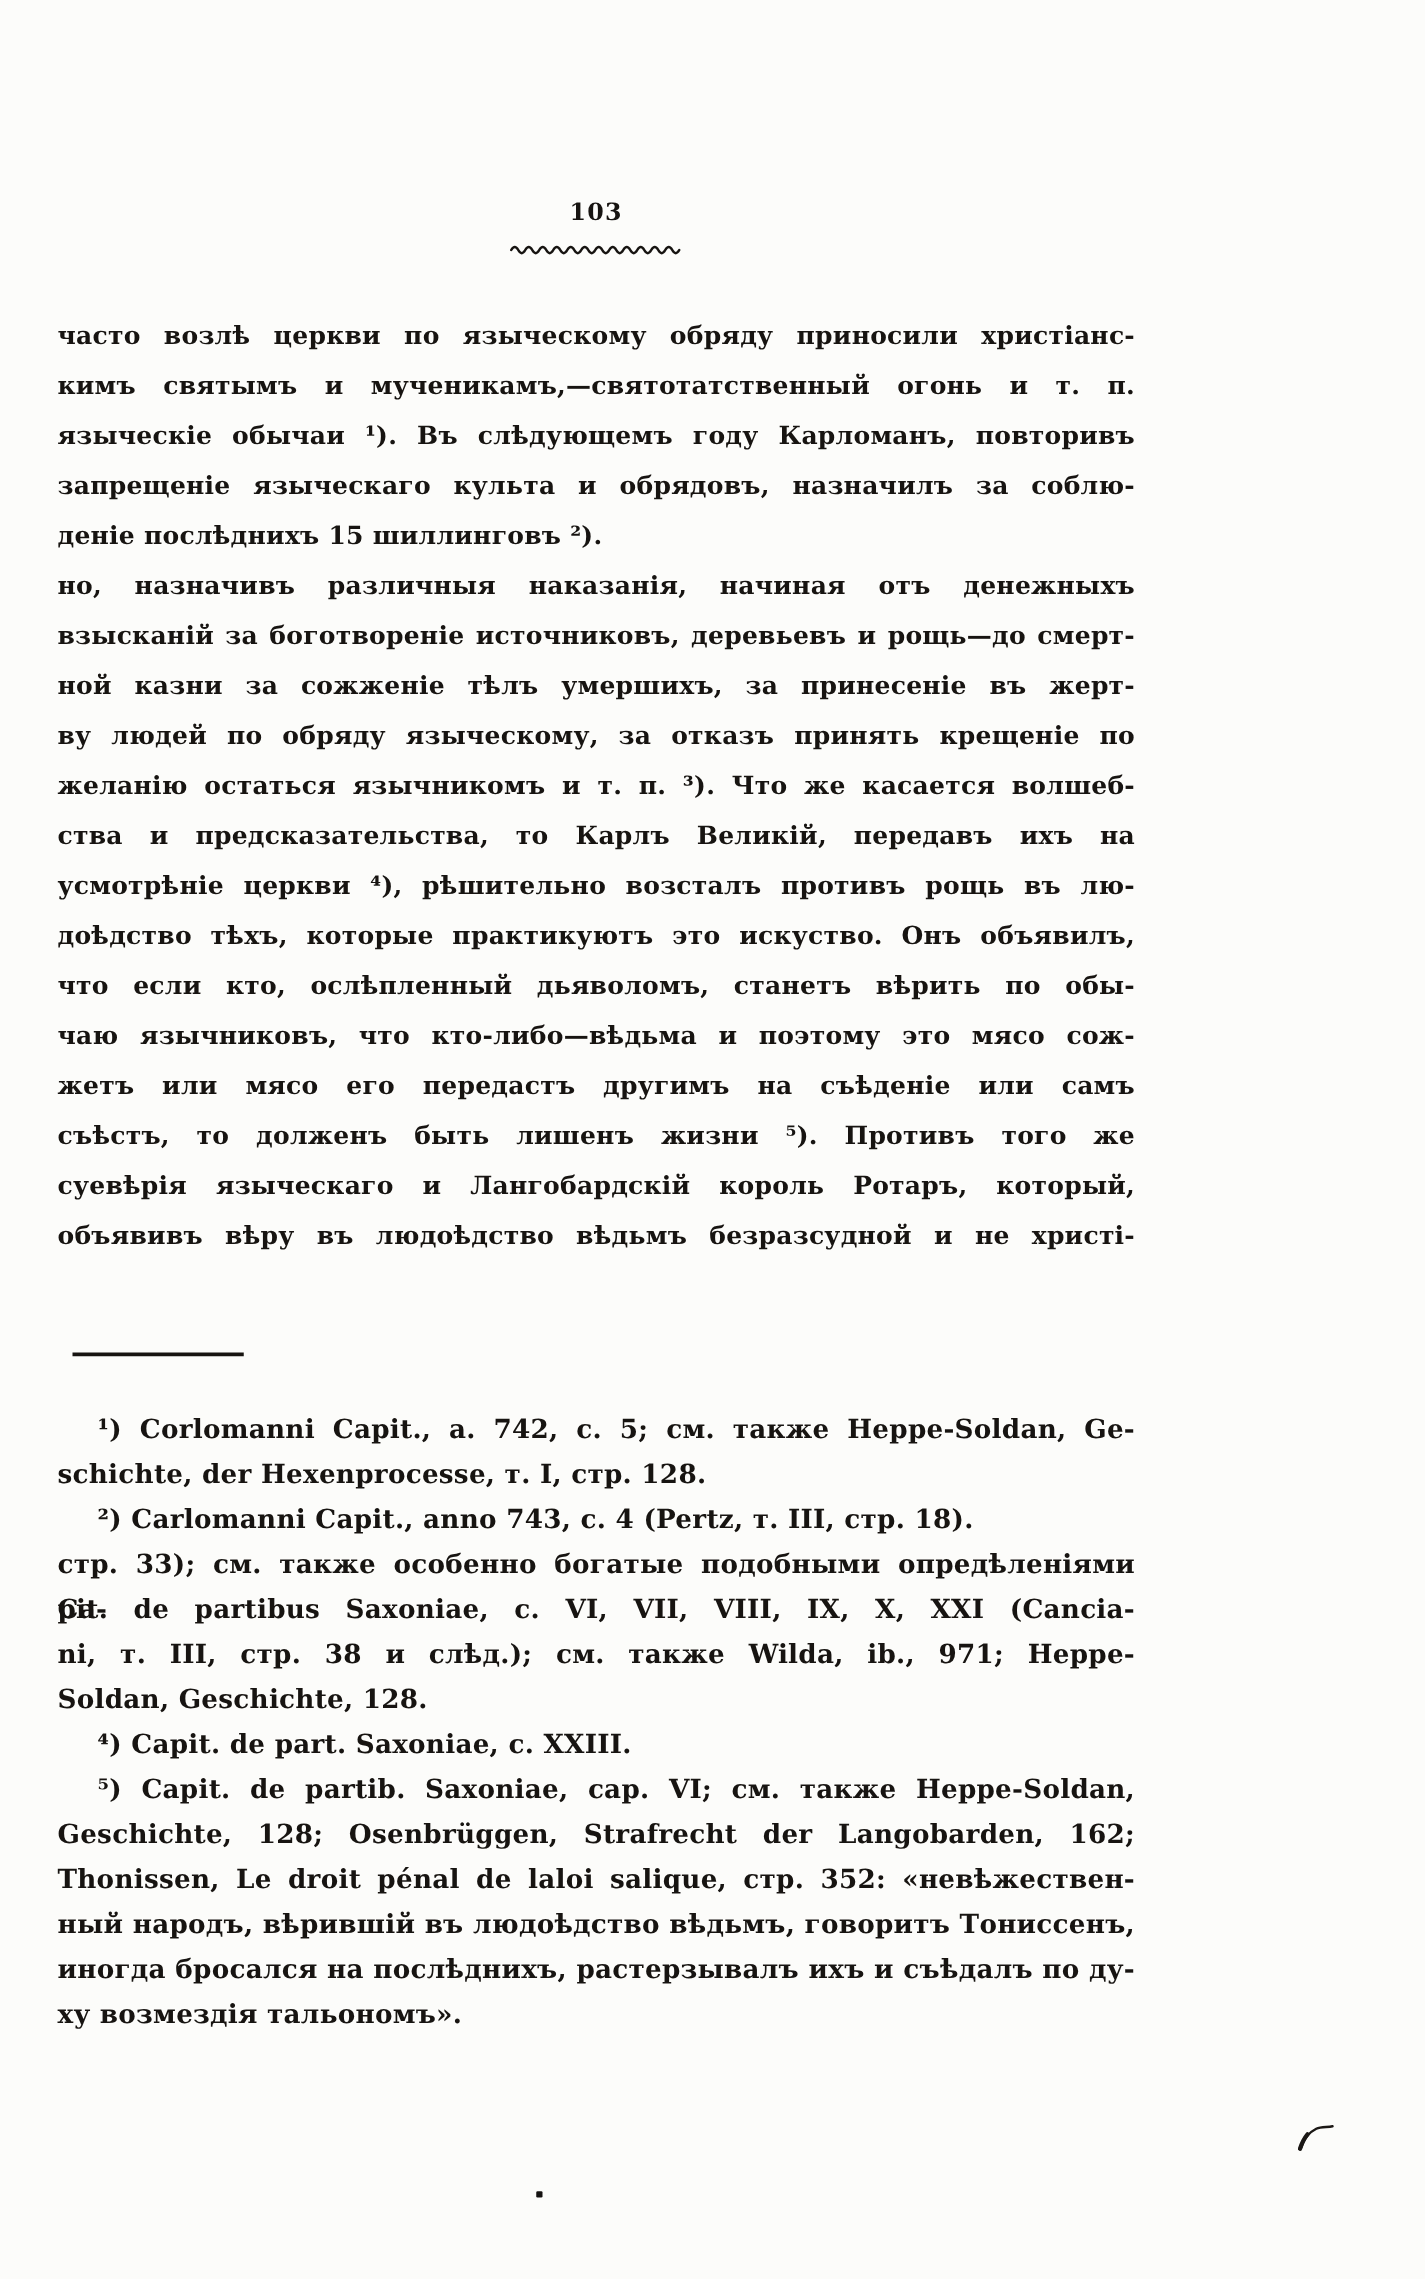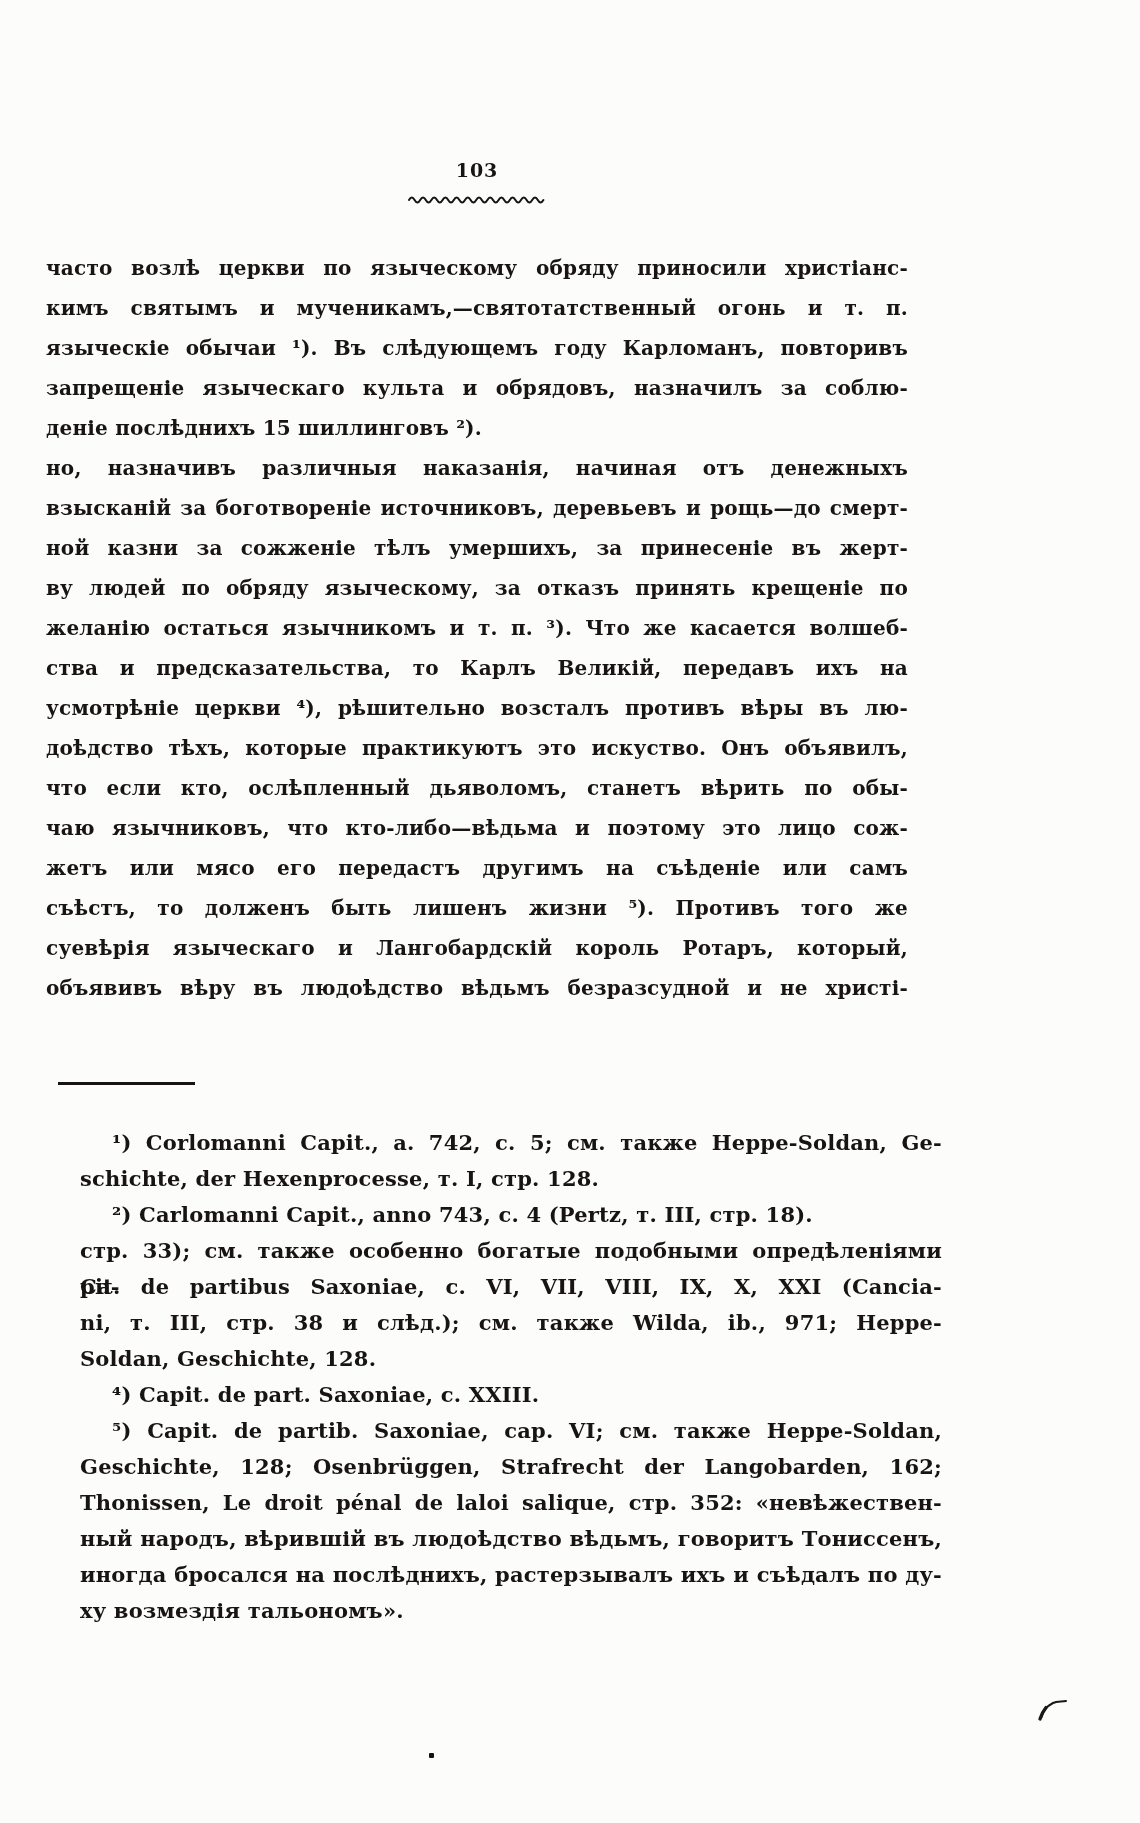--- a/index.html
+++ b/index.html
@@ -26,21 +26,21 @@
   .maintext{
     position:absolute;top:248px;left:46px;width:862px;
     font-size:20px;font-weight:bold;letter-spacing:0.2px;
   }
   .mline{
     height:40px;line-height:40px;white-space:normal;
     text-align:justify;text-align-last:justify;
   }
   .footnotes{
     position:absolute;top:1125px;left:46px;width:862px;
-    font-size:21px;font-weight:bold;letter-spacing:0.2px;margin-left:34px;
+    font-size:21px;font-weight:bold;letter-spacing:0.2px;
   }
   .fline{
     height:36px;line-height:36px;
     text-align:justify;text-align-last:justify;
   }
   .nj{text-align-last:left;}
   .ind{text-indent:40px;}
   .find{text-indent:32px;}
   .fnsep{
     position:absolute;top:1082px;left:58px;width:137px;height:3px;
@@ -74,24 +74,24 @@
     <div class="mline">кимъ святымъ и мученикамъ,—святотатственный огонь и т. п.</div>
     <div class="mline">языческіе обычаи ¹). Въ слѣдующемъ году Карломанъ, повторивъ</div>
     <div class="mline">запрещеніе языческаго культа и обрядовъ, назначилъ за соблю-</div>
     <div class="mline nj">деніе послѣднихъ 15 шиллинговъ ²).</div>
     <div class="mline">но, назначивъ различныя наказанія, начиная отъ денежныхъ</div>
     <div class="mline">взысканій за боготвореніе источниковъ, деревьевъ и рощь—до смерт-</div>
     <div class="mline">ной казни за сожженіе тѣлъ умершихъ, за принесеніе въ жерт-</div>
     <div class="mline">ву людей по обряду языческому, за отказъ принять крещеніе по</div>
     <div class="mline">желанію остаться язычникомъ и т. п. ³). Что же касается волшеб-</div>
     <div class="mline">ства и предсказательства, то Карлъ Великій, передавъ ихъ на</div>
-    <div class="mline">усмотрѣніе церкви ⁴), рѣшительно возсталъ противъ вѣры въ лю-</div>
+    <div class="mline">усмотрѣніе церкви ⁴), рѣшительно возсталъ противъ рощь въ лю-</div>
     <div class="mline">доѣдство тѣхъ, которые практикуютъ это искуство. Онъ объявилъ,</div>
     <div class="mline">что если кто, ослѣпленный дьяволомъ, станетъ вѣрить по обы-</div>
-    <div class="mline">чаю язычниковъ, что кто-либо—вѣдьма и поэтому это лицо сож-</div>
+    <div class="mline">чаю язычниковъ, что кто-либо—вѣдьма и поэтому это мясо сож-</div>
     <div class="mline">жетъ или мясо его передастъ другимъ на съѣденіе или самъ</div>
     <div class="mline">съѣстъ, то долженъ быть лишенъ жизни ⁵). Противъ того же</div>
     <div class="mline">суевѣрія языческаго и Лангобардскій король Ротаръ, который,</div>
     <div class="mline">объявивъ вѣру въ людоѣдство вѣдьмъ безразсудной и не христі-</div>
   </div>
 
   <div class="fnsep"></div>
 
   <div class="footnotes">
     <div class="fline find">¹) Corlomanni Capit., a. 742, c. 5; см. также Heppe-Soldan, Ge-</div>

